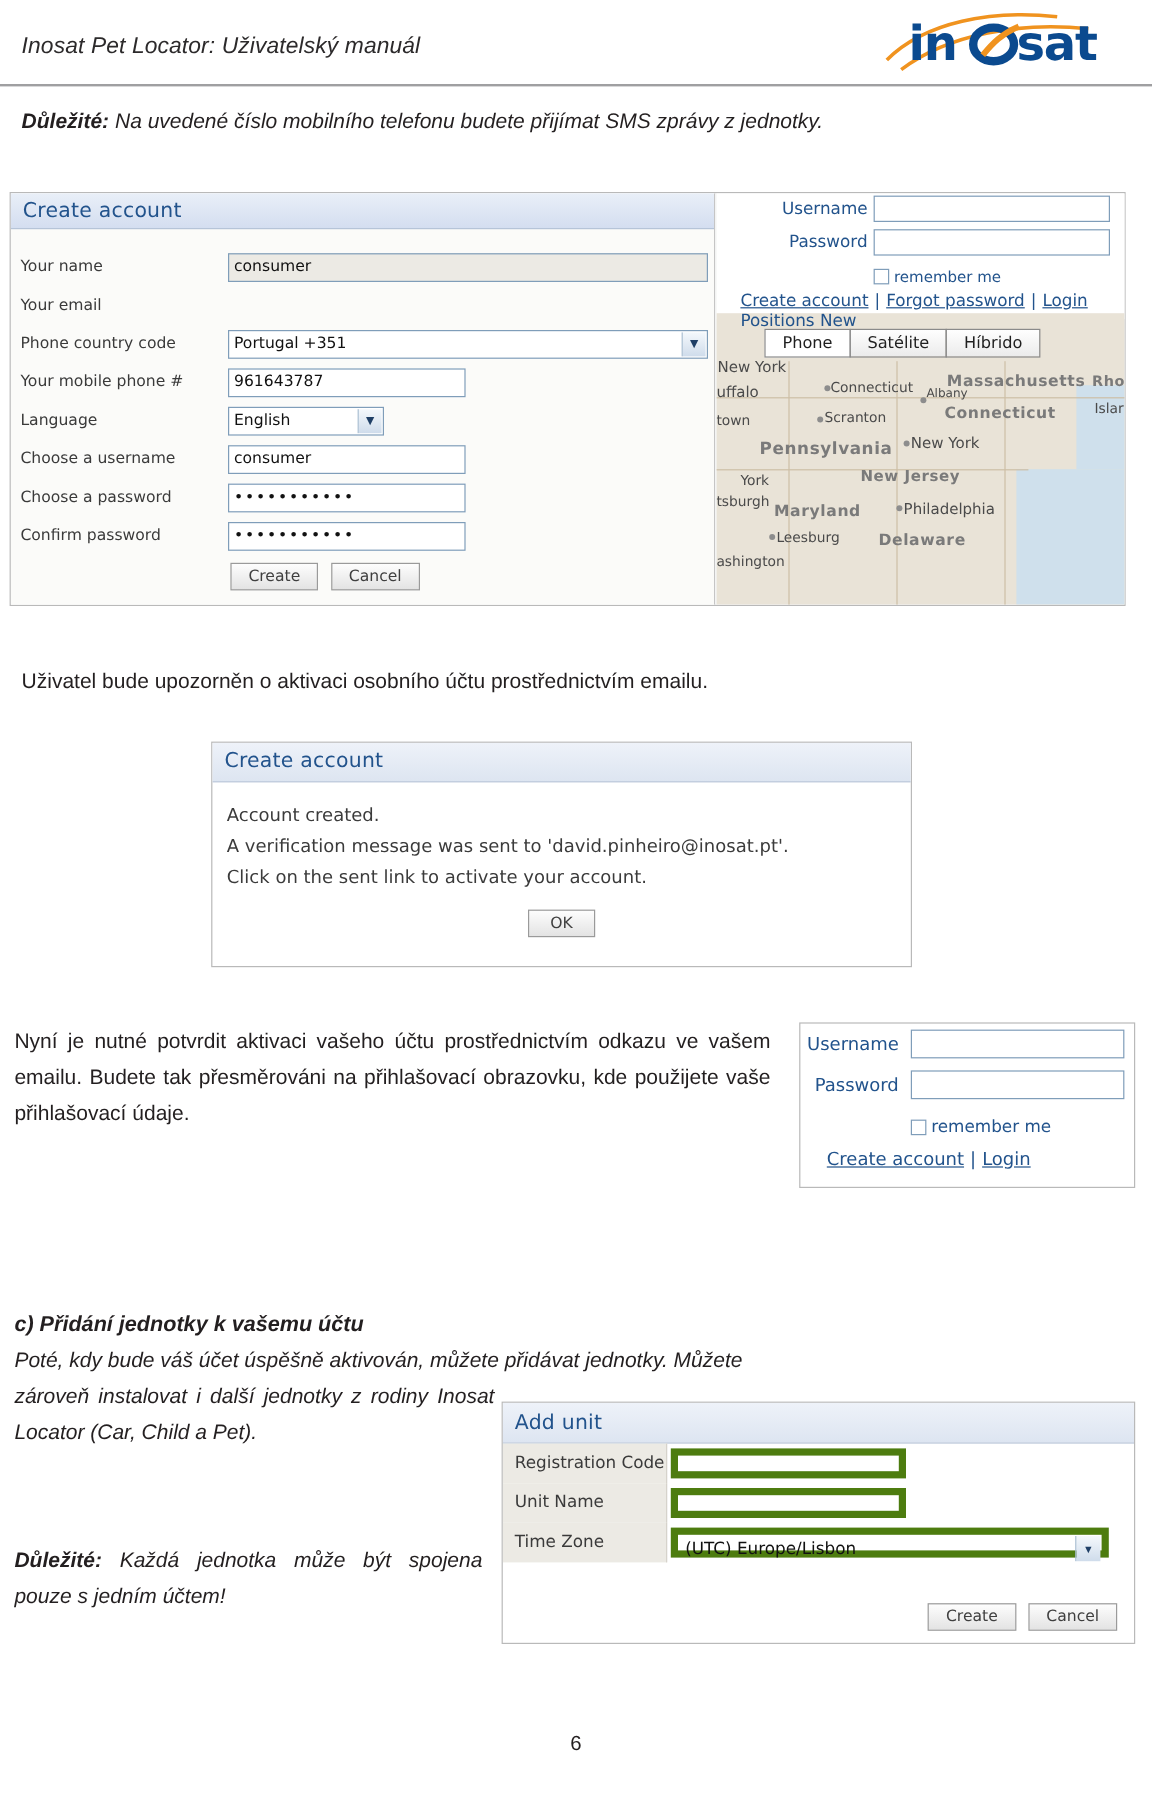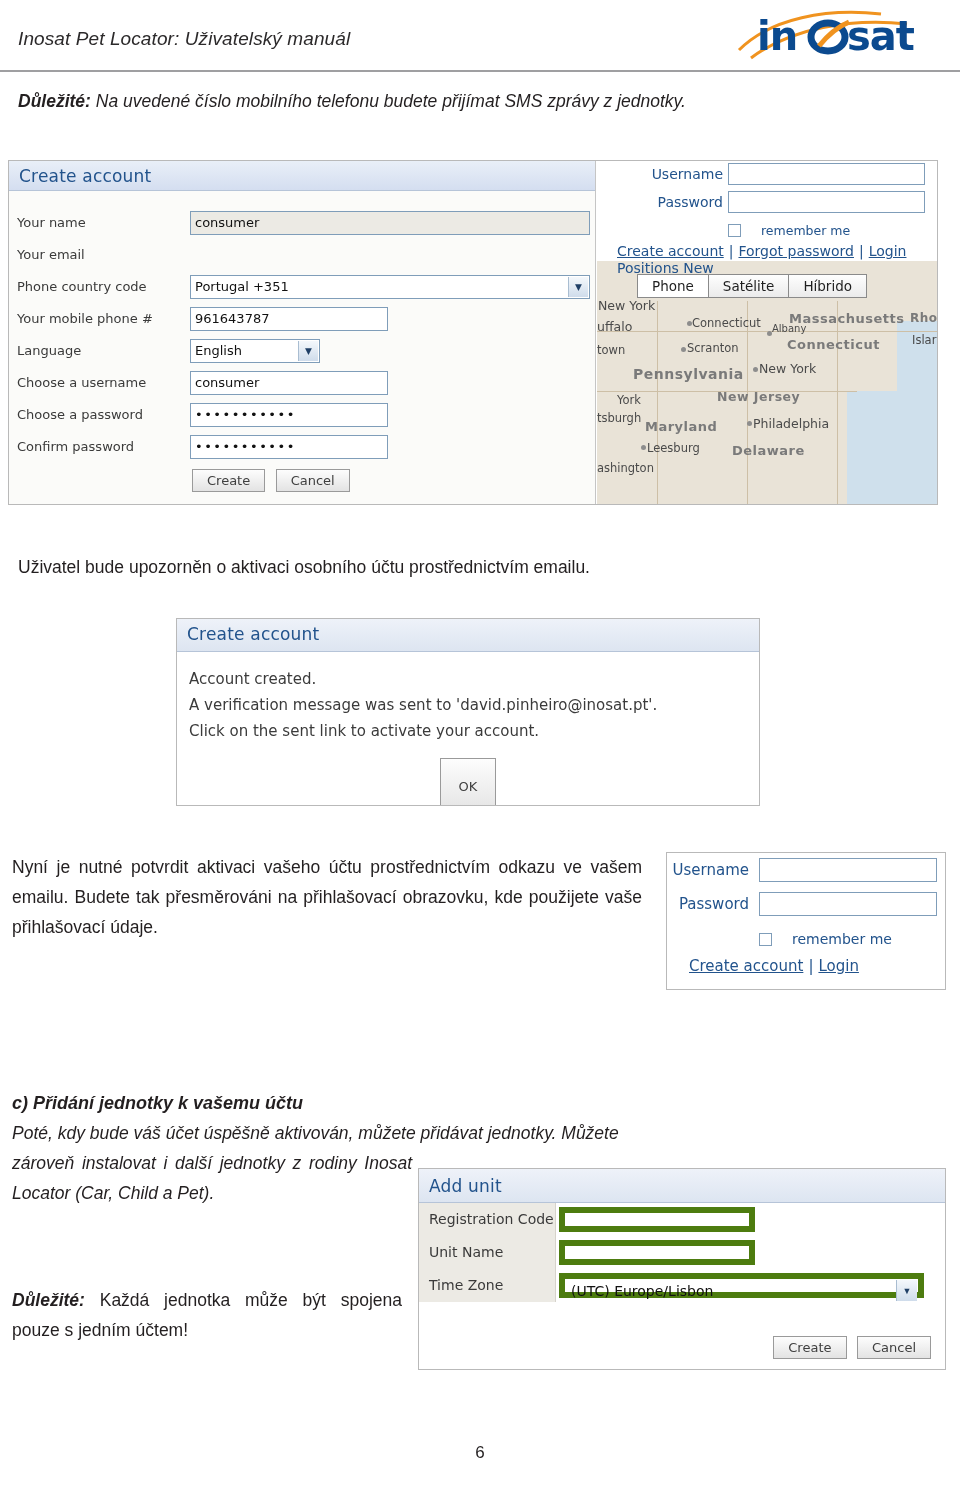--- a/index.html
+++ b/index.html
@@ -147,21 +147,21 @@
     position: absolute; right: 215px; top: 5px;
     font-size: 14px; color: #22538c;
     font-family: "DejaVu Sans", sans-serif;
   }
   .lm-inp {
     position: absolute; left: 131px; top: 2px; width: 197px; height: 22px;
     border: 1px solid #7f9db9; background: #fff;
   }
   .lm-check {
     position: absolute; left: 131px; top: 62px;
-    display: flex; align-items: center; gap: 20px;
+    display: flex; align-items: center; gap: 4px;
     font-size: 12.5px; color: #22538c;
     font-family: "DejaVu Sans", sans-serif;
   }
   .cbox { width: 13px; height: 13px; border: 1px solid #7f9db9; background: #fff; display: inline-block; }
   .lm-links {
     position: absolute; left: 20px; top: 82px;
     font-size: 14px; color: #22538c;
     font-family: "DejaVu Sans", sans-serif;
     white-space: nowrap;
   }
@@ -404,21 +404,21 @@
 
 <div class="shot" id="shot-account-created">
   <div class="winbar">
     <div class="winbar-title">Create account</div>
   </div>
   <div class="ac-body">
     <div class="ac-line">Account created.</div>
     <div class="ac-line">A verification message was sent to 'david.pinheiro@inosat.pt'.</div>
     <div class="ac-line">Click on the sent link to activate your account.</div>
     <div class="ac-ok">
-      <span class="btn" style="padding:20px 18px">OK</span>
+      <span class="btn" style="padding:3px 18px">OK</span>
     </div>
   </div>
 </div>
 
 <div class="para para-redirect just">Nyní je nutné potvrdit aktivaci vašeho účtu prostřednictvím odkazu ve vašem emailu. Budete tak přesměrováni na přihlašovací obrazovku, kde použijete vaše přihlašovací údaje.</div>
 
 <div class="shot" id="shot-login">
   <div class="lm-row" style="height:34px">
     <div class="lm-lbl" style="top:8px">Username</div>
     <div class="lm-inp" style="top:5px"></div>
@@ -433,21 +433,21 @@
   </div>
   <div class="lm-links">
     <span>Create account</span><span class="sep">|</span><span>Login</span>
   </div>
 </div>
 
 <div class="para heading-bold sec-c-head">c) Přidání jednotky k vašemu účtu</div>
 <div class="para italic sec-c-body">Poté, kdy bude váš účet úspěšně aktivován, můžete přidávat jednotky. Můžete</div>
 <div class="para italic sec-c-body2 just">zároveň instalovat i další jednotky z rodiny Inosat Locator (Car, Child a Pet).</div>
 <div class="para sec-c-important just">
-  <span style="font-style:italic;font-weight:bold">Důležité:</span><span style=""> Každá jednotka může být spojena pouze s jedním účtem!</span>
+  <span style="font-style:italic;font-weight:bold">Důležité:</span><span style="font-style:italic"> Každá jednotka může být spojena pouze s jedním účtem!</span>
 </div>
 
 <div class="shot" id="shot-add-unit">
   <div class="winbar">
     <div class="winbar-title">Add unit</div>
   </div>
   <div style="position:relative">
     <div class="au-row">
       <div class="au-lblbg"></div>
       <div class="au-lbl">Registration Code</div>

